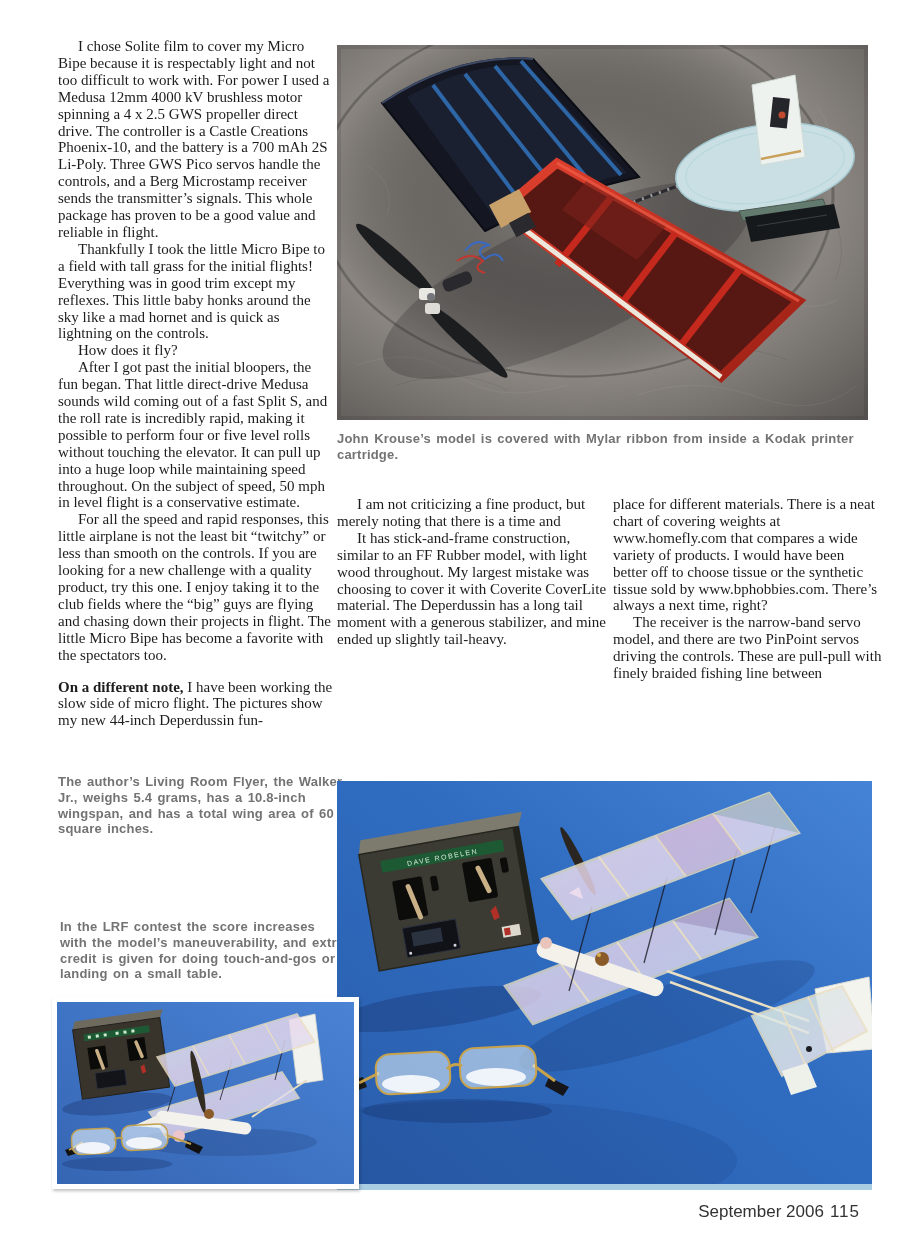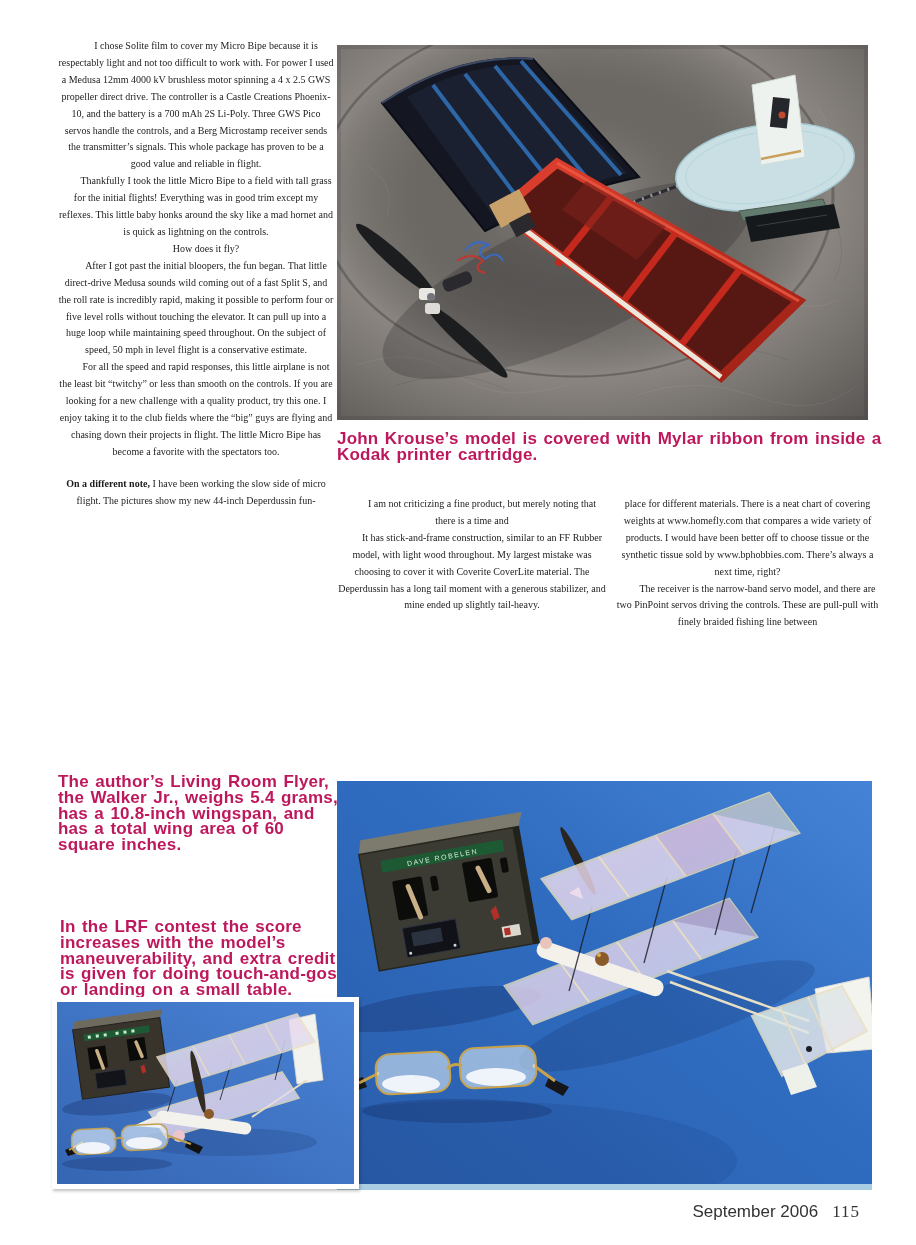--- a/index.html
+++ b/index.html
@@ -1,43 +1,43 @@
 <!DOCTYPE html>
 <html><head>
 <meta charset="utf-8">
 <style>
   html,body{margin:0;padding:0;background:#ffffff;}
   #page{position:relative;width:916px;height:1245px;background:#ffffff;overflow:hidden;
         font-family:"Liberation Serif",serif;color:#1c1c1c;}
   
-  .col{position:absolute;font-size:10px;line-height:16.9px;text-align:center;}
+  .col{position:absolute;font-size:15px;line-height:16.9px;text-align:left;}
   .col p{margin:0;}
   .col p.ind{text-indent:20px;}
   .col p.gap{margin-top:15px;}
   .lead{font-weight:bold;}
   #col-left {left:58px; top:38px; width:276px;}
   #col-mid  {left:337px;top:496px;width:270px;}
   #col-right{left:613px;top:496px;width:269px;}
   
   .caption{position:absolute;font-family:"Liberation Sans",sans-serif;font-weight:bold;
-           font-size:17px;line-height:15.8px;color:#be185d;letter-spacing:.2px;word-spacing:1.5px;}
+           font-size:13px;line-height:15.8px;color:#737373;letter-spacing:.2px;word-spacing:1.5px;}
   #caption-top {left:337px;top:431px;width:545px;}
   #caption-lrf1{left:58px; top:774px;width:286px;}
   #caption-lrf2{left:60px; top:919px;width:286px;}
   
   .photo{position:absolute;overflow:hidden;}
   #photo-top   {left:337px;top:45px; width:531px;height:375px;}
   #photo-bottom{left:337px;top:781px;width:535px;height:409px;}
   #photo-inset {left:52px; top:997px;width:297px;height:182px;border:5px solid #fff;
                 box-shadow:1px 2px 3px rgba(0,0,0,.25);}
   .photo svg{display:block;width:100%;height:100%;}
   
   #footer{position:absolute;right:56px;top:1202px;font-family:"Liberation Sans",sans-serif;
           font-size:17px;color:#333;text-align:right;}
-  #footer .pagenum{margin-left:14px;letter-spacing:1px;font-family:Liberation Serif, serif;}
+  #footer .pagenum{margin-left:6px;letter-spacing:1px;}
 </style>
 </head>
 <body>
 
 <div id="page">
 
   <div id="col-left" class="col">
     <p class="ind">I chose Solite film to cover my Micro Bipe because it is respectably light and not too difficult to work with. For power I used a Medusa 12mm 4000 kV brushless motor spinning a 4 x 2.5 GWS propeller direct drive. The controller is a Castle Creations Phoenix-10, and the battery is a 700 mAh 2S Li-Poly. Three GWS Pico servos handle the controls, and a Berg Microstamp receiver sends the transmitter’s signals. This whole package has proven to be a good value and reliable in flight.</p>
     <p class="ind">Thankfully I took the little Micro Bipe to a field with tall grass for the initial flights! Everything was in good trim except my reflexes. This little baby honks around the sky like a mad hornet and is quick as lightning on the controls.</p>
     <p class="ind">How does it fly?</p>

